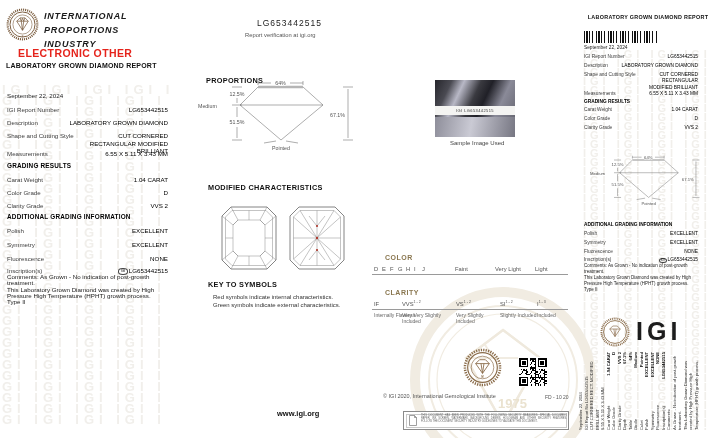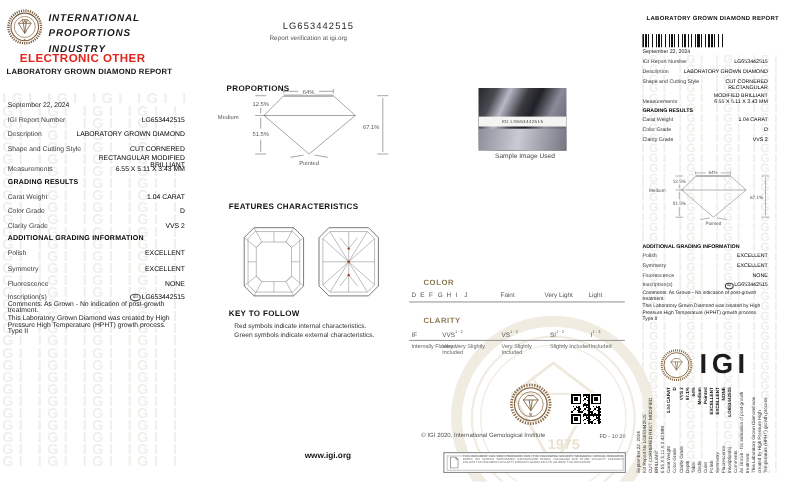--- a/index.html
+++ b/index.html
@@ -189,21 +189,21 @@
   <g fill="#555" font-size="5.3">
     <text x="0" y="28">Medium</text>
     <text x="82.5" y="5" text-anchor="middle" style="paint-order:stroke" stroke="#fff" stroke-width="1.5">64%</text>
     <text x="39" y="16" text-anchor="middle" stroke="#fff" stroke-width="1.2" style="paint-order:stroke">12.5%</text>
     <text x="39" y="44" text-anchor="middle" stroke="#fff" stroke-width="1.2" style="paint-order:stroke">51.5%</text>
     <text x="147" y="37" text-anchor="end">67.1%</text>
     <text x="83" y="70" text-anchor="middle">Pointed</text>
   </g>
 </svg>
 
-<div class="abs z mid-title" style="left:208px;top:183px;">FEATURES CHARACTERISTICS</div>
+<div class="abs z mid-title" style="left:208px;top:183px;">MODIFIED CHARACTERISTICS</div>
 
 <svg class="abs z" style="left:221px;top:206px;" width="56" height="64" viewBox="0 0 56 64">
   <g fill="none" stroke="#666" stroke-width="0.8">
     <path d="M10,1 H46 L55,10 V54 L46,63 H10 L1,54 V10 Z"></path>
   </g>
   <g fill="none" stroke="#888" stroke-width="0.5">
     <path d="M11,4.5 H45 L51.5,11 V53 L45,59.5 H11 L4.5,53 V11 Z"></path>
     <path d="M17,14 H39 L44,19 V45 L39,50 H17 L12,45 V19 Z"></path>
     <path d="M10,1 L17,14 M46,1 L39,14 M55,10 L44,19 M55,54 L44,45 M46,63 L39,50 M10,63 L17,50 M1,54 L12,45 M1,10 L12,19"></path>
     <path d="M28,4.5 V14 M28,50 V59.5 M4.5,32 H12 M44,32 H51.5 M17,14 L12,19 M39,14 L44,19 M39,50 L44,45 M17,50 L12,45"></path>
@@ -220,21 +220,21 @@
     <path d="M28,32 L11,4.5 M28,32 L45,4.5 M28,32 L51.5,11 M28,32 L51.5,32 M28,32 L51.5,53 M28,32 L45,59.5 M28,32 L11,59.5 M28,32 L4.5,53 M28,32 L4.5,32 M28,32 L4.5,11"></path>
     <path d="M28,20 L20,10 M28,20 L36,10 M28,44 L20,54 M28,44 L36,54"></path>
   </g>
   <g fill="#b03a2e">
     <circle cx="28" cy="20" r="1.1"></circle>
       <circle cx="28" cy="32" r="1.2"></circle>
       <circle cx="28" cy="44" r="1.1"></circle>
   </g>
 </svg>
 
-<div class="abs z mid-title" style="left:208px;top:280px;">KEY TO FOLLOW</div>
+<div class="abs z mid-title" style="left:208px;top:280px;">KEY TO SYMBOLS</div>
 <div class="abs z key-line" style="left:213px;top:293px;">Red symbols indicate internal characteristics.</div>
 <div class="abs z key-line" style="left:213px;top:301px;">Green symbols indicate external characteristics.</div>
 
 <div class="abs z www" style="left:277px;top:409px;">www.igi.org</div>
 
 <div class="abs z sample" style="left:435px;top:80px;">
   <div class="band">IGI  LG653442515</div>
   <div class="bottom"></div>
 </div>
 <div class="abs z caption" style="left:450px;top:140px;">Sample Image Used</div>

